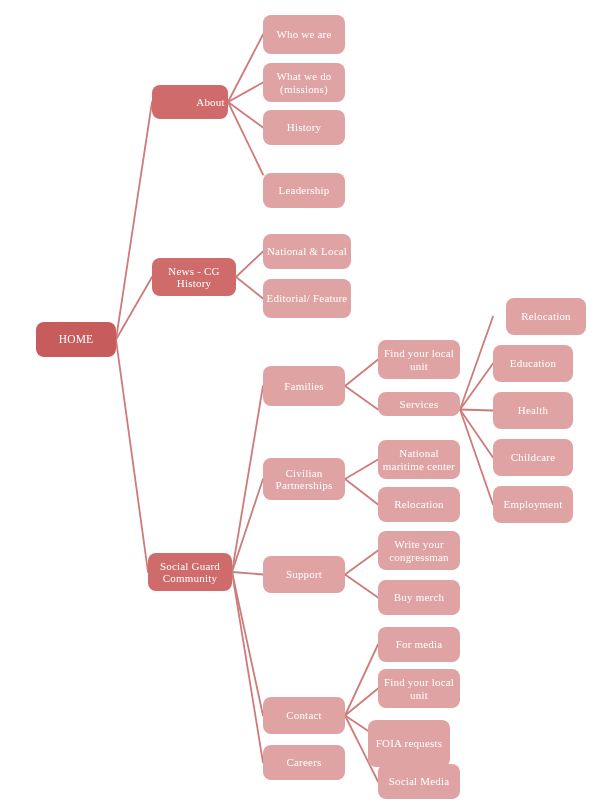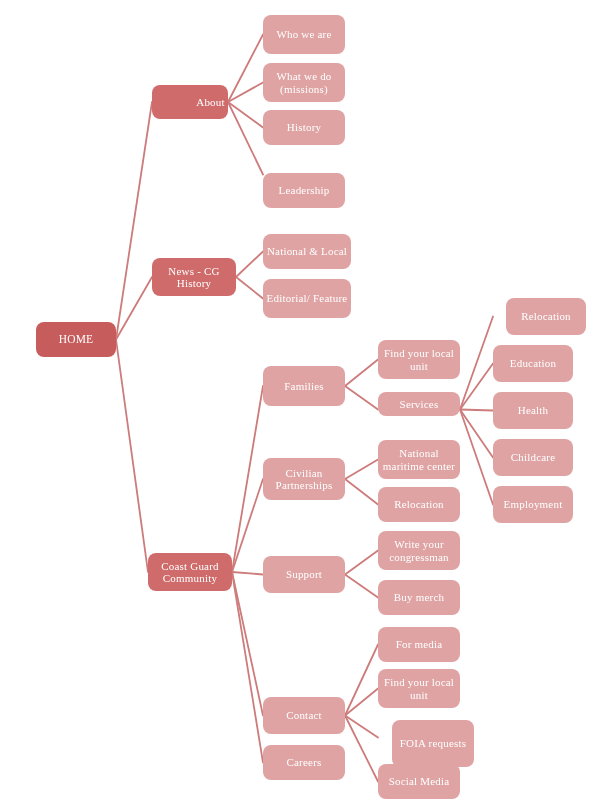--- a/index.html
+++ b/index.html
@@ -112,21 +112,21 @@
       <div class="node level-1" style="left: 152px; top: 258px; width: 84px; height: 38px;">
         <span>News - CG History</span>
       </div>
       <div class="node level-2" style="left: 263px; top: 234px; width: 88px; height: 35px;">
         <span>National &amp; Local</span>
       </div>
       <div class="node level-2" style="left: 263px; top: 279px; width: 88px; height: 39px;">
         <span>Editorial/ Feature</span>
       </div>
       <div class="node level-1" style="left: 148px; top: 553px; width: 84px; height: 38px;">
-        <span>Coast Guard Community</span>
+        <span>Social Guard Community</span>
       </div>
       <div class="node level-2" style="left: 263px; top: 366px; width: 82px; height: 40px;">
         <span>Families</span>
       </div>
       <div class="node level-3" style="left: 378px; top: 340px; width: 82px; height: 39px;">
         <span>Find your local unit</span>
       </div>
       <div class="node level-3" style="left: 378px; top: 392px; width: 82px; height: 24px;">
         <span>Services</span>
       </div>
@@ -165,21 +165,21 @@
       </div>
       <div class="node level-2" style="left: 263px; top: 697px; width: 82px; height: 37px;">
         <span>Contact</span>
       </div>
       <div class="node level-3" style="left: 378px; top: 627px; width: 82px; height: 35px;">
         <span>For media</span>
       </div>
       <div class="node level-3" style="left: 378px; top: 669px; width: 82px; height: 39px;">
         <span>Find your local unit</span>
       </div>
-      <div class="node level-3" style="left: 392px; top: 720px; width: 82px; height: 47px; align-items: center;">
+      <div class="node level-3" style="left: 368px; top: 720px; width: 82px; height: 47px; align-items: center;">
         <span>FOIA requests</span>
       </div>
       <div class="node level-3" style="left: 378px; top: 764px; width: 82px; height: 35px;">
         <span>Social Media</span>
       </div>
       <div class="node level-2" style="left: 263px; top: 745px; width: 82px; height: 35px;">
         <span>Careers</span>
       </div>
     </div>
 </div>

